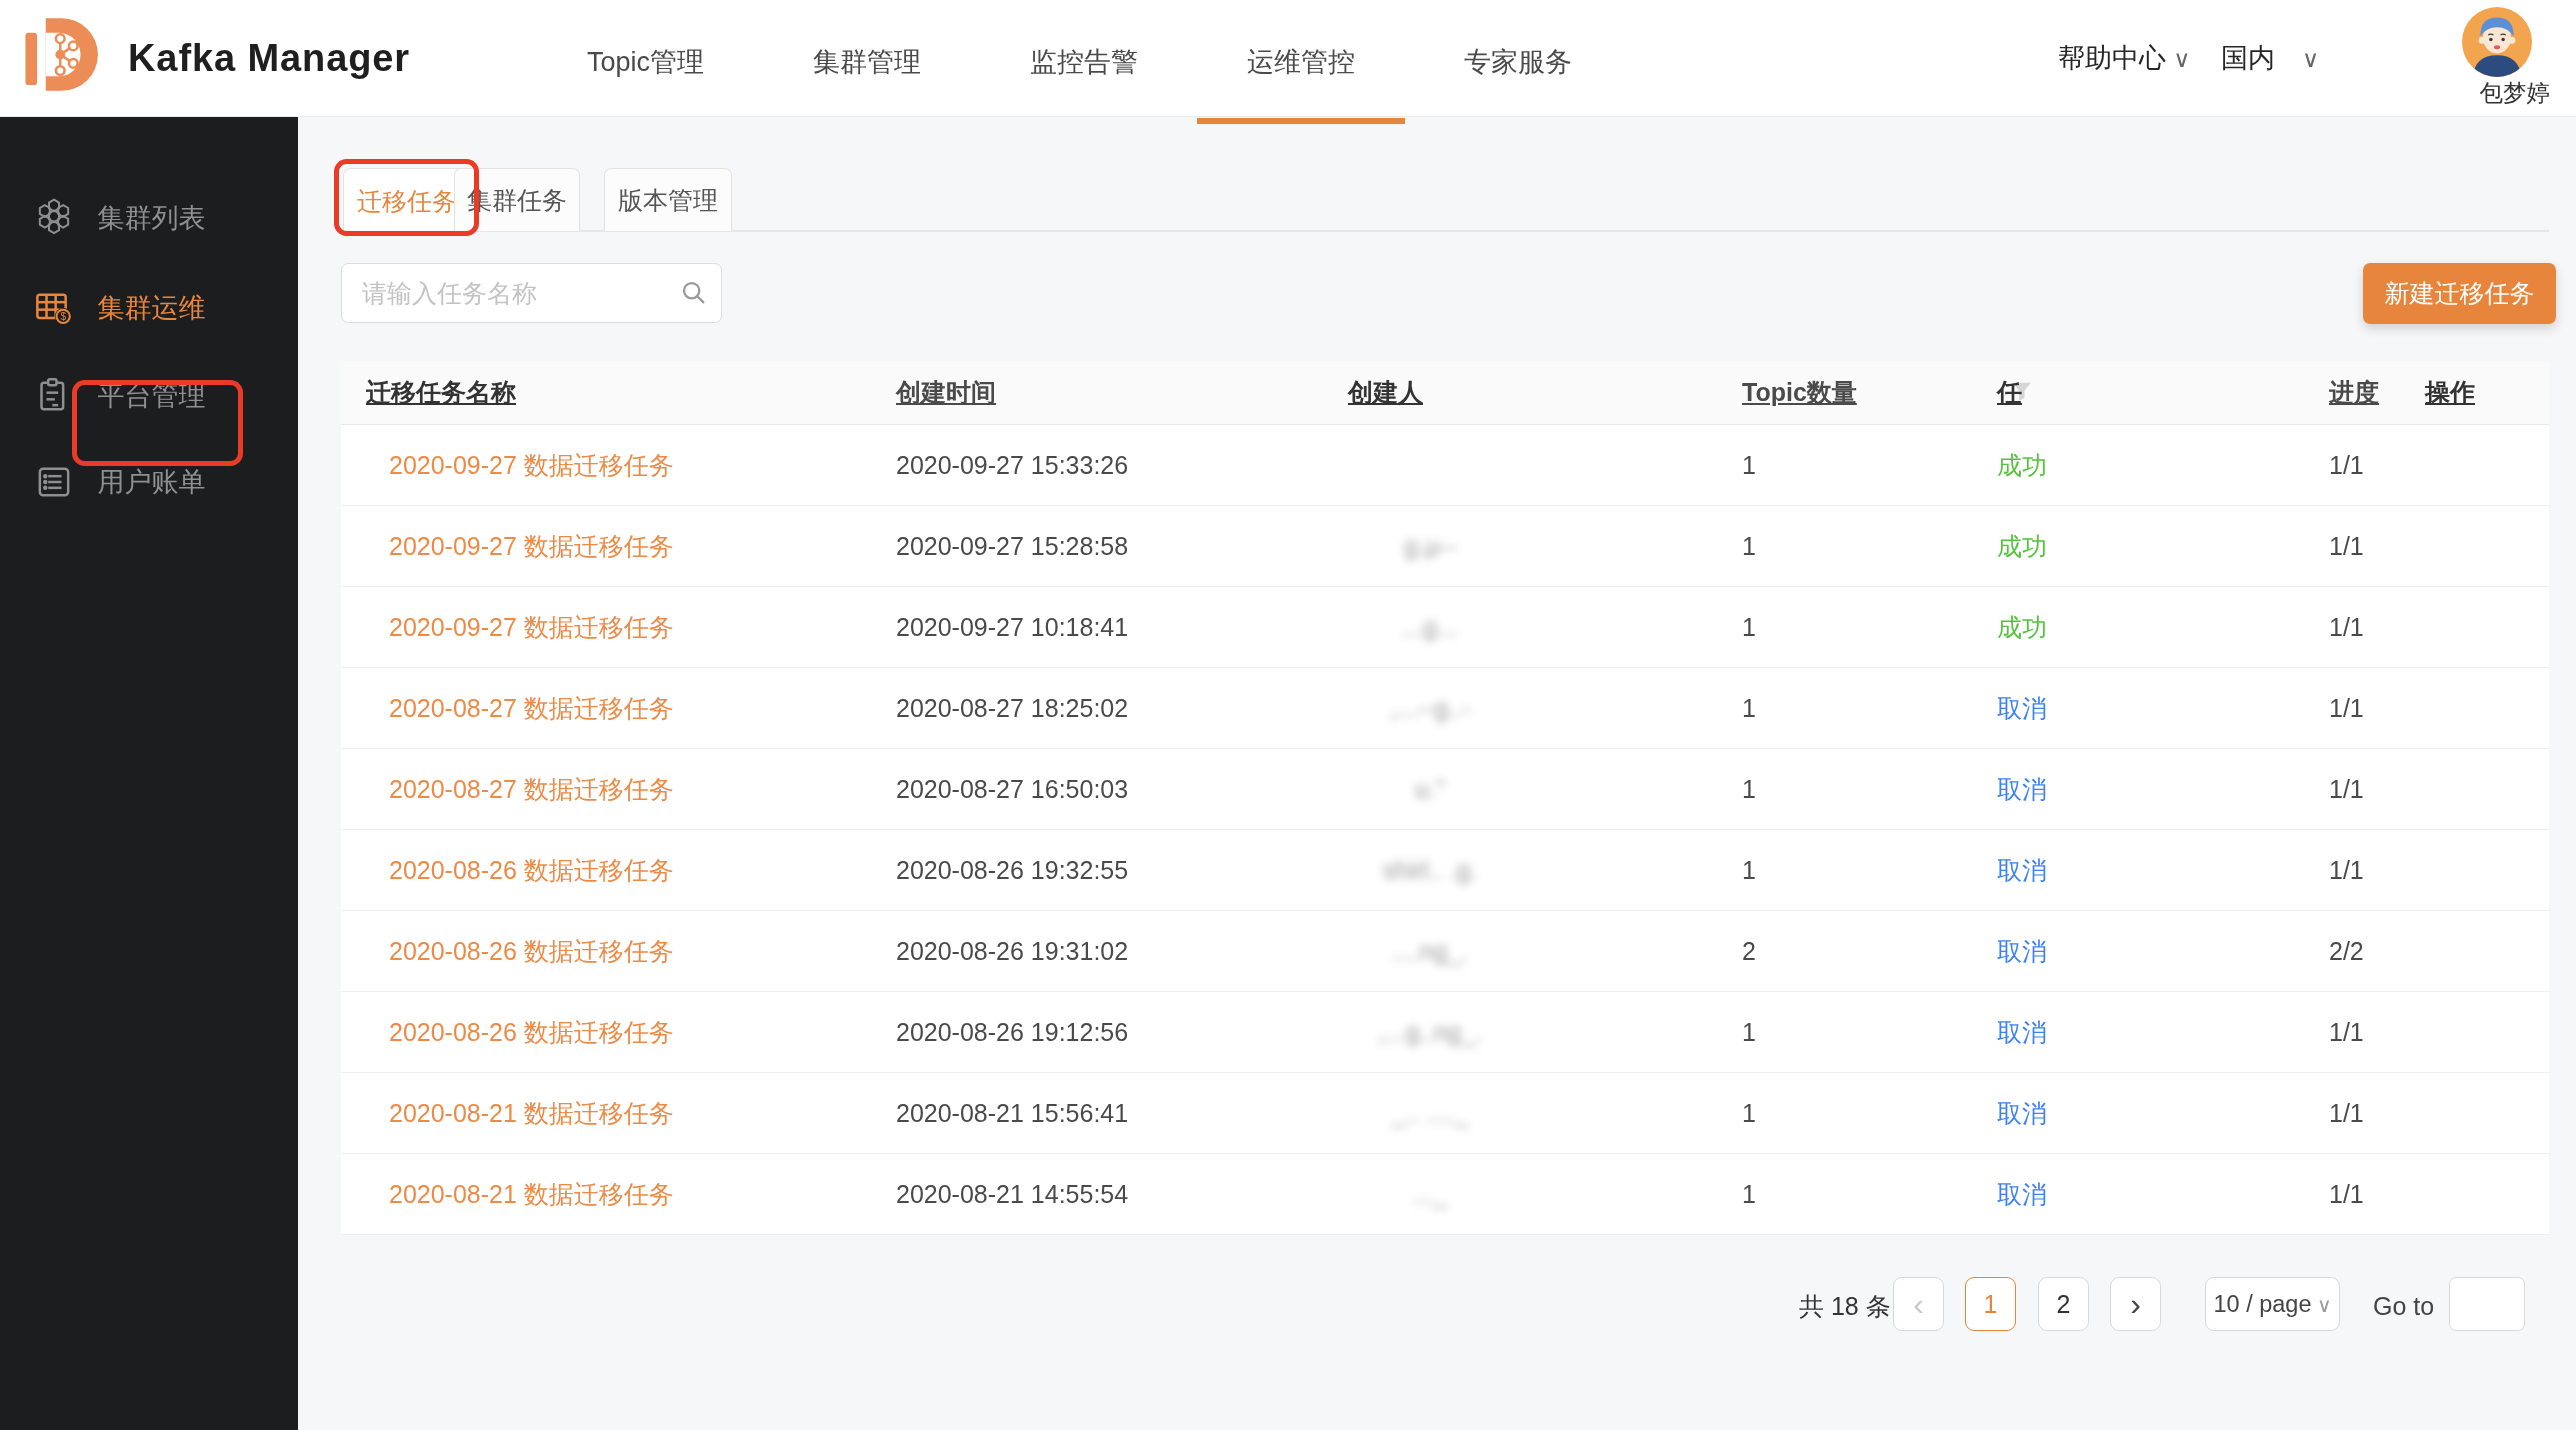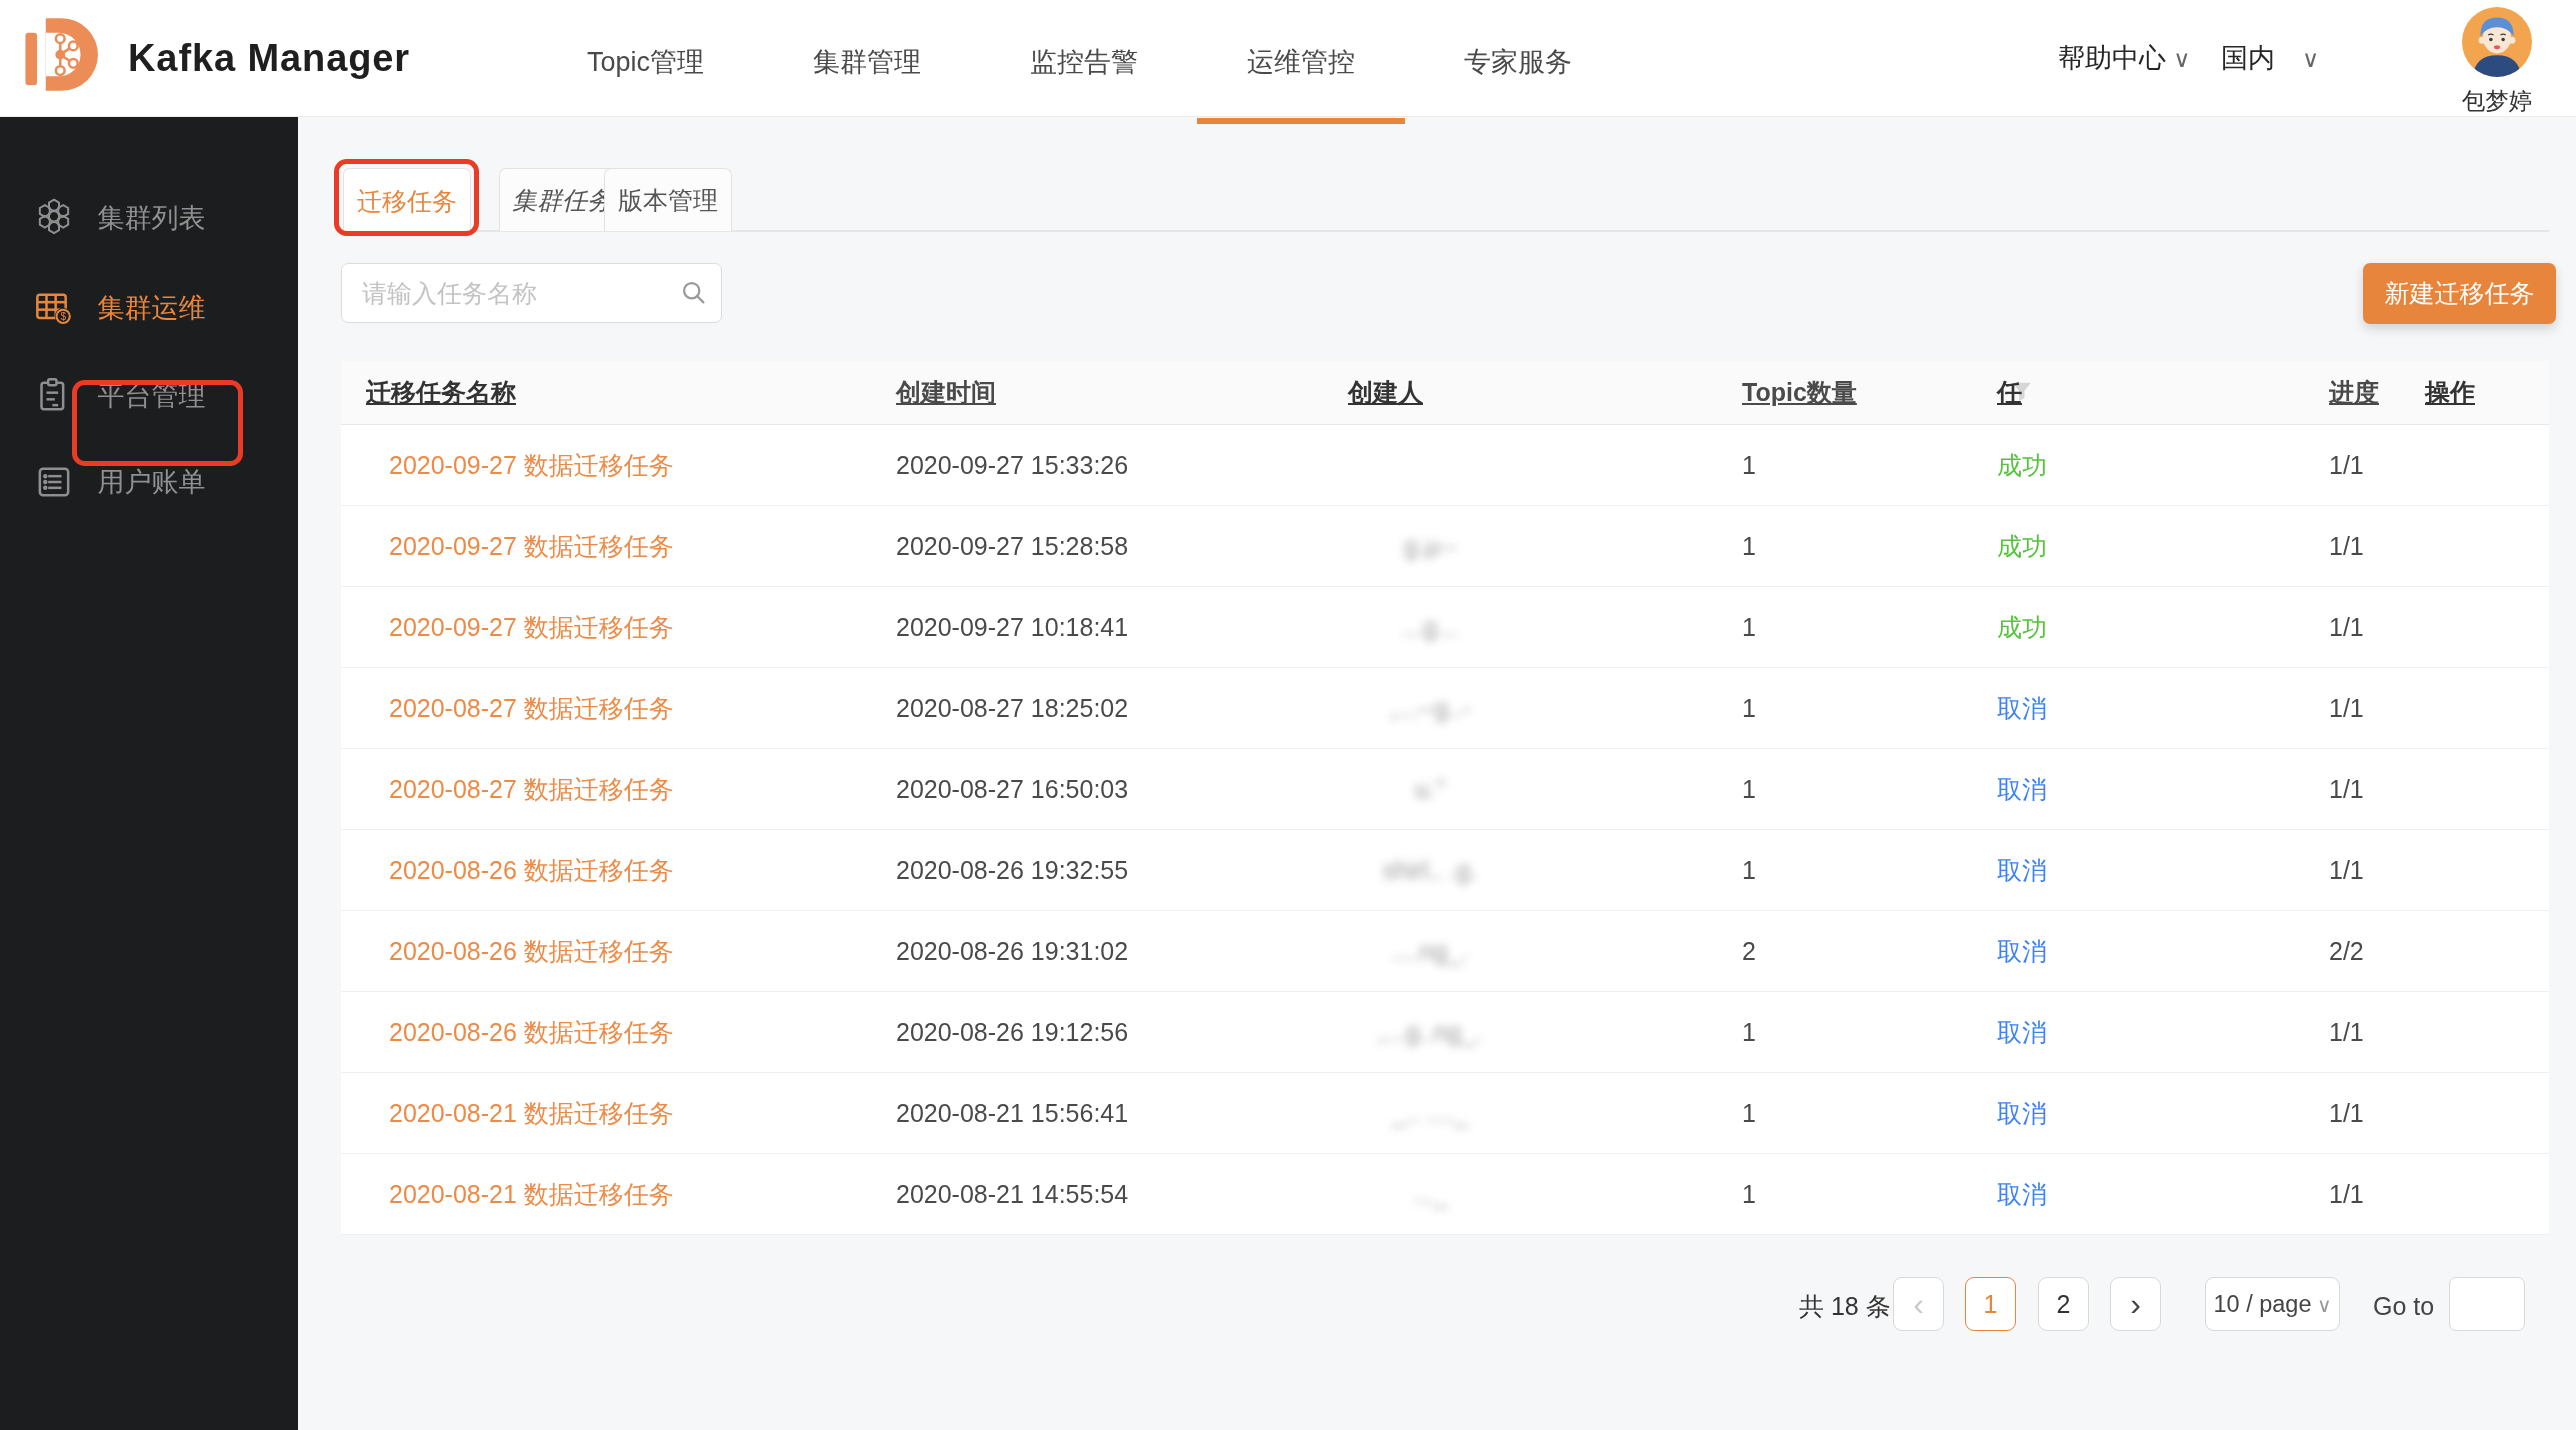--- a/index.html
+++ b/index.html
@@ -13,21 +13,21 @@
   .brand{position:absolute;left:128px;top:0;height:116px;line-height:116px;
          font-size:38px;font-weight:600;color:#1f1f1f;letter-spacing:0.9px;}
   .nav{position:absolute;left:537px;top:0;height:116px;display:flex;}
   .nav-item{position:relative;height:116px;line-height:116px;padding:4px 50px;margin-right:9px;
             font-size:27px;color:#4a4a4a;cursor:pointer;}
   .nav-item.active::after{content:"";position:absolute;left:0;right:0;bottom:0;height:6.3px;background:#E8853D;}
   .top-right-item{position:absolute;top:0;height:116px;line-height:116px;font-size:27px;color:#262626;cursor:pointer;}
   .chev{font-size:23.5px;color:#666;margin-left:7.2px;}
   .avatar-wrap{position:absolute;left:2444px;top:7.2px;width:106px;text-align:center;cursor:pointer;}
   .avatar{width:70px;height:70px;display:inline-block;}
-  .uname{font-size:23.5px;color:#333;margin-top:8px;line-height:27px;}
+  .uname{font-size:23.5px;color:#333;margin-top:0px;line-height:27px;text-align:right;}
 
   
   .sidebar{position:absolute;left:0;top:116px;width:298px;height:1314px;background:#1c1d1f;z-index:20;}
   .side-item{position:absolute;left:0;width:298px;height:58px;display:flex;align-items:center;cursor:pointer;}
   .side-icon{width:40px;height:40px;margin-left:34px;flex:0 0 40px;}
   .side-label{margin-left:23.5px;font-size:27px;color:#909090;}
   .side-item.active .side-label{color:#E8863C;}
 
   
   .anno{position:absolute;border:5.4px solid #E93B26;border-radius:12.6px;z-index:40;pointer-events:none;}
@@ -208,21 +208,21 @@
           <circle cx="13.5" cy="31" r="1.2" fill="#8f8f8f"></circle>
       </svg>
       <span class="side-label">用户账单</span>
     </div>
   </div>
 
   <div class="content"></div>
 
   <div class="tabs-line"></div>
   <div class="tab active" style="left:343px;width:126px;">迁移任务</div>
-  <div class="tab" style="left:499px;width:124px;font-style:italic;">集群任务</div>
+  <div class="tab" style="left:454px;width:124px;">集群任务</div>
   <div class="tab" style="left:604px;width:126px;">版本管理</div>
 
   <div class="search-box">
     <input value="" placeholder="请输入任务名称" style="">
     <svg class="search-ico" viewBox="0 0 30 30">
       <circle cx="13" cy="13" r="8.5" stroke="#9a9a9a" stroke-width="2.5" fill="none"></circle>
       <line x1="19.5" y1="19.5" x2="26" y2="26" stroke="#9a9a9a" stroke-width="2.5" stroke-linecap="round"></line>
     </svg>
   </div>
   <button class="btn-create">新建迁移任务</button>

